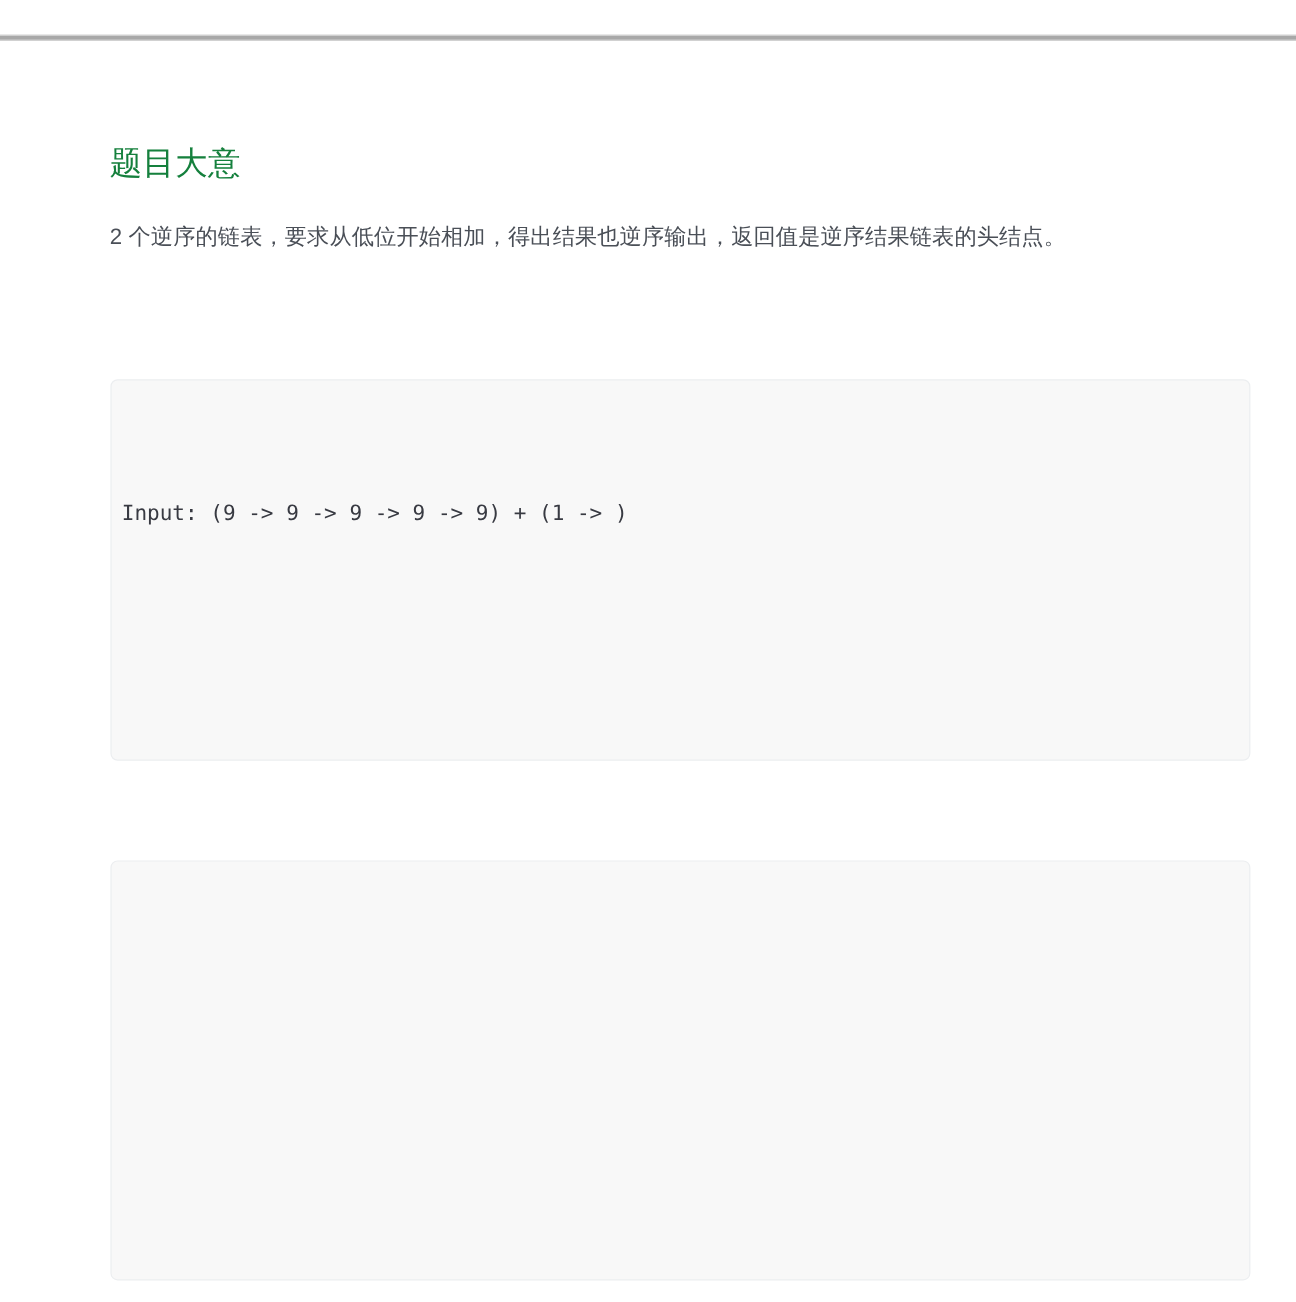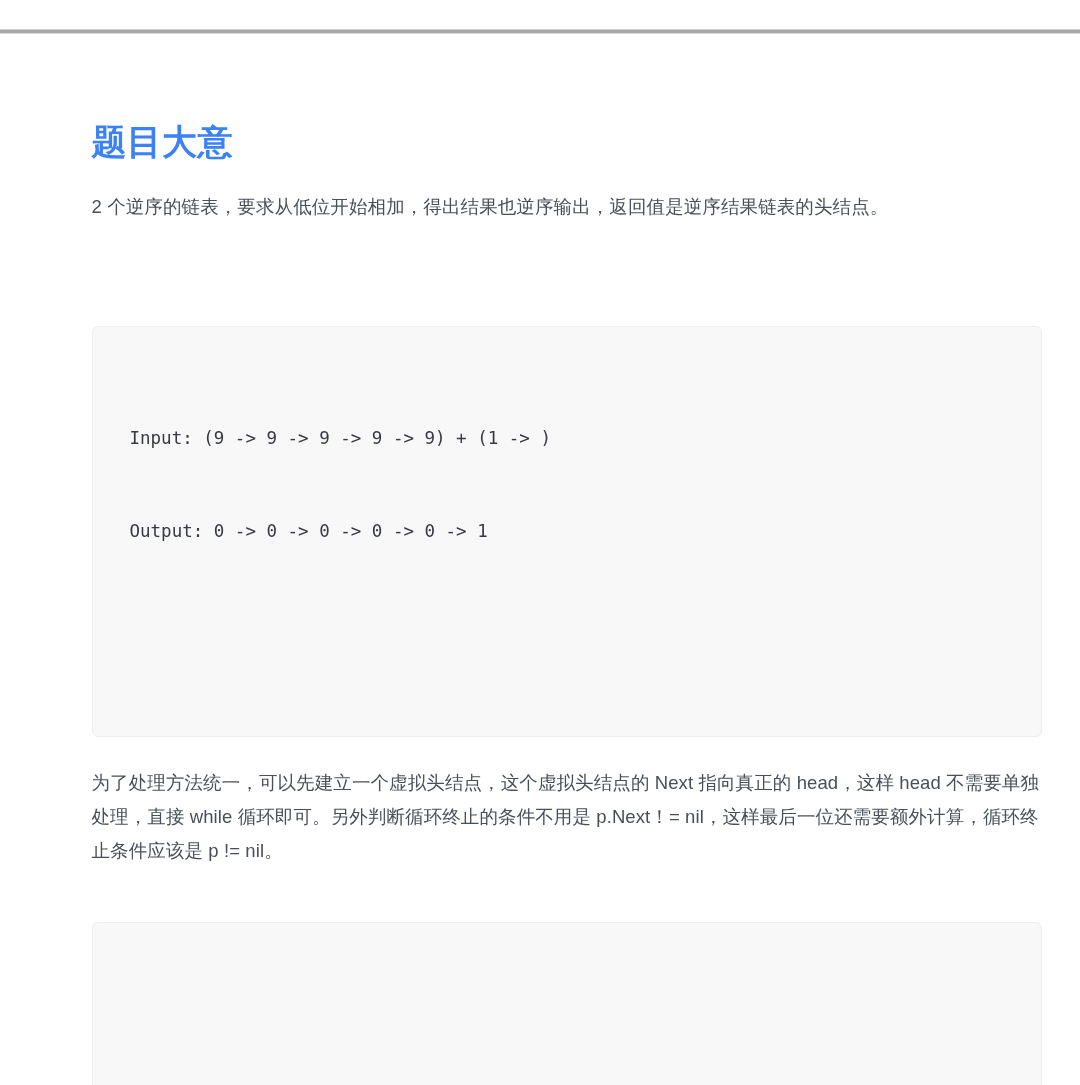--- a/index.html
+++ b/index.html
@@ -40,23 +40,23 @@
     width: 950px;
     padding: 0 0 0 53px;
     box-sizing: content-box;
   }
   .inner {
     width: 950px;
   }
 
   h2.section-heading {
     font-family: "Liberation Sans", "DejaVu Sans", sans-serif;
-    font-size: 35px;
-    font-weight: bold;
-    color: #3b82f6;
+    font-size: 27px;
+    font-weight: normal;
+    color: #15803d;
     letter-spacing: 0.3px;
     margin: 0;
     padding: 0;
     line-height: 1.25;
   }
 
   .h-gap-1 { height: 84px; }   
 
   p.body-text {
     font-size: 18.5px;
@@ -73,21 +73,21 @@
     border-radius: 6px;
     width: 950px;
     box-sizing: border-box;
     font-family: "DejaVu Sans Mono", "Liberation Mono", monospace;
     font-size: 17.5px;
     line-height: 31px;
     color: #333333;
     overflow: hidden;
   }
   .codeblock .code-inner {
-    padding: 34px 0 34px 37px;
+    padding: 34px 0 34px 9px;
     white-space: pre;
   }
   .codeblock.block-two .code-inner {
     padding: 38px 0 0 21px;
   }
   .code-line { display: block; min-height: 31px; }
   .tok-plain   { color: #383a42; }
   .code-blank  { display:block; height: 31px; }
 </style>
 </head>
@@ -114,28 +114,26 @@
 
 
       <div style="height:15px"></div>
 
 
       <div style="height:31px"></div>
 
       <div class="codeblock block-one">
         <div class="code-inner">
           <span class="code-line tok-plain">Input: (9 -&gt; 9 -&gt; 9 -&gt; 9 -&gt; 9) + (1 -&gt; )</span>
-          <span class="code-line tok-plain">Output: 0 -&gt; 0 -&gt; 0 -&gt; 0 -&gt; 0 -&gt; 1</span>
           <span class="code-blank"></span>
         </div>
       </div>
 
       <div style="height:29px"></div>
 
-      <p class="body-text">为了处理方法统一，可以先建立一个虚拟头结点，这个虚拟头结点的 Next 指向真正的 head，这样 head 不需要单独处理，直接 while 循环即可。另外判断循环终止的条件不用是 p.Next！= nil，这样最后一位还需要额外计算，循环终止条件应该是 p != nil。</p>
 
       <div style="height:26px"></div>
 
 
       <div style="height:28px"></div>
 
       <div class="codeblock block-two">
         <div class="code-inner">
           
           

